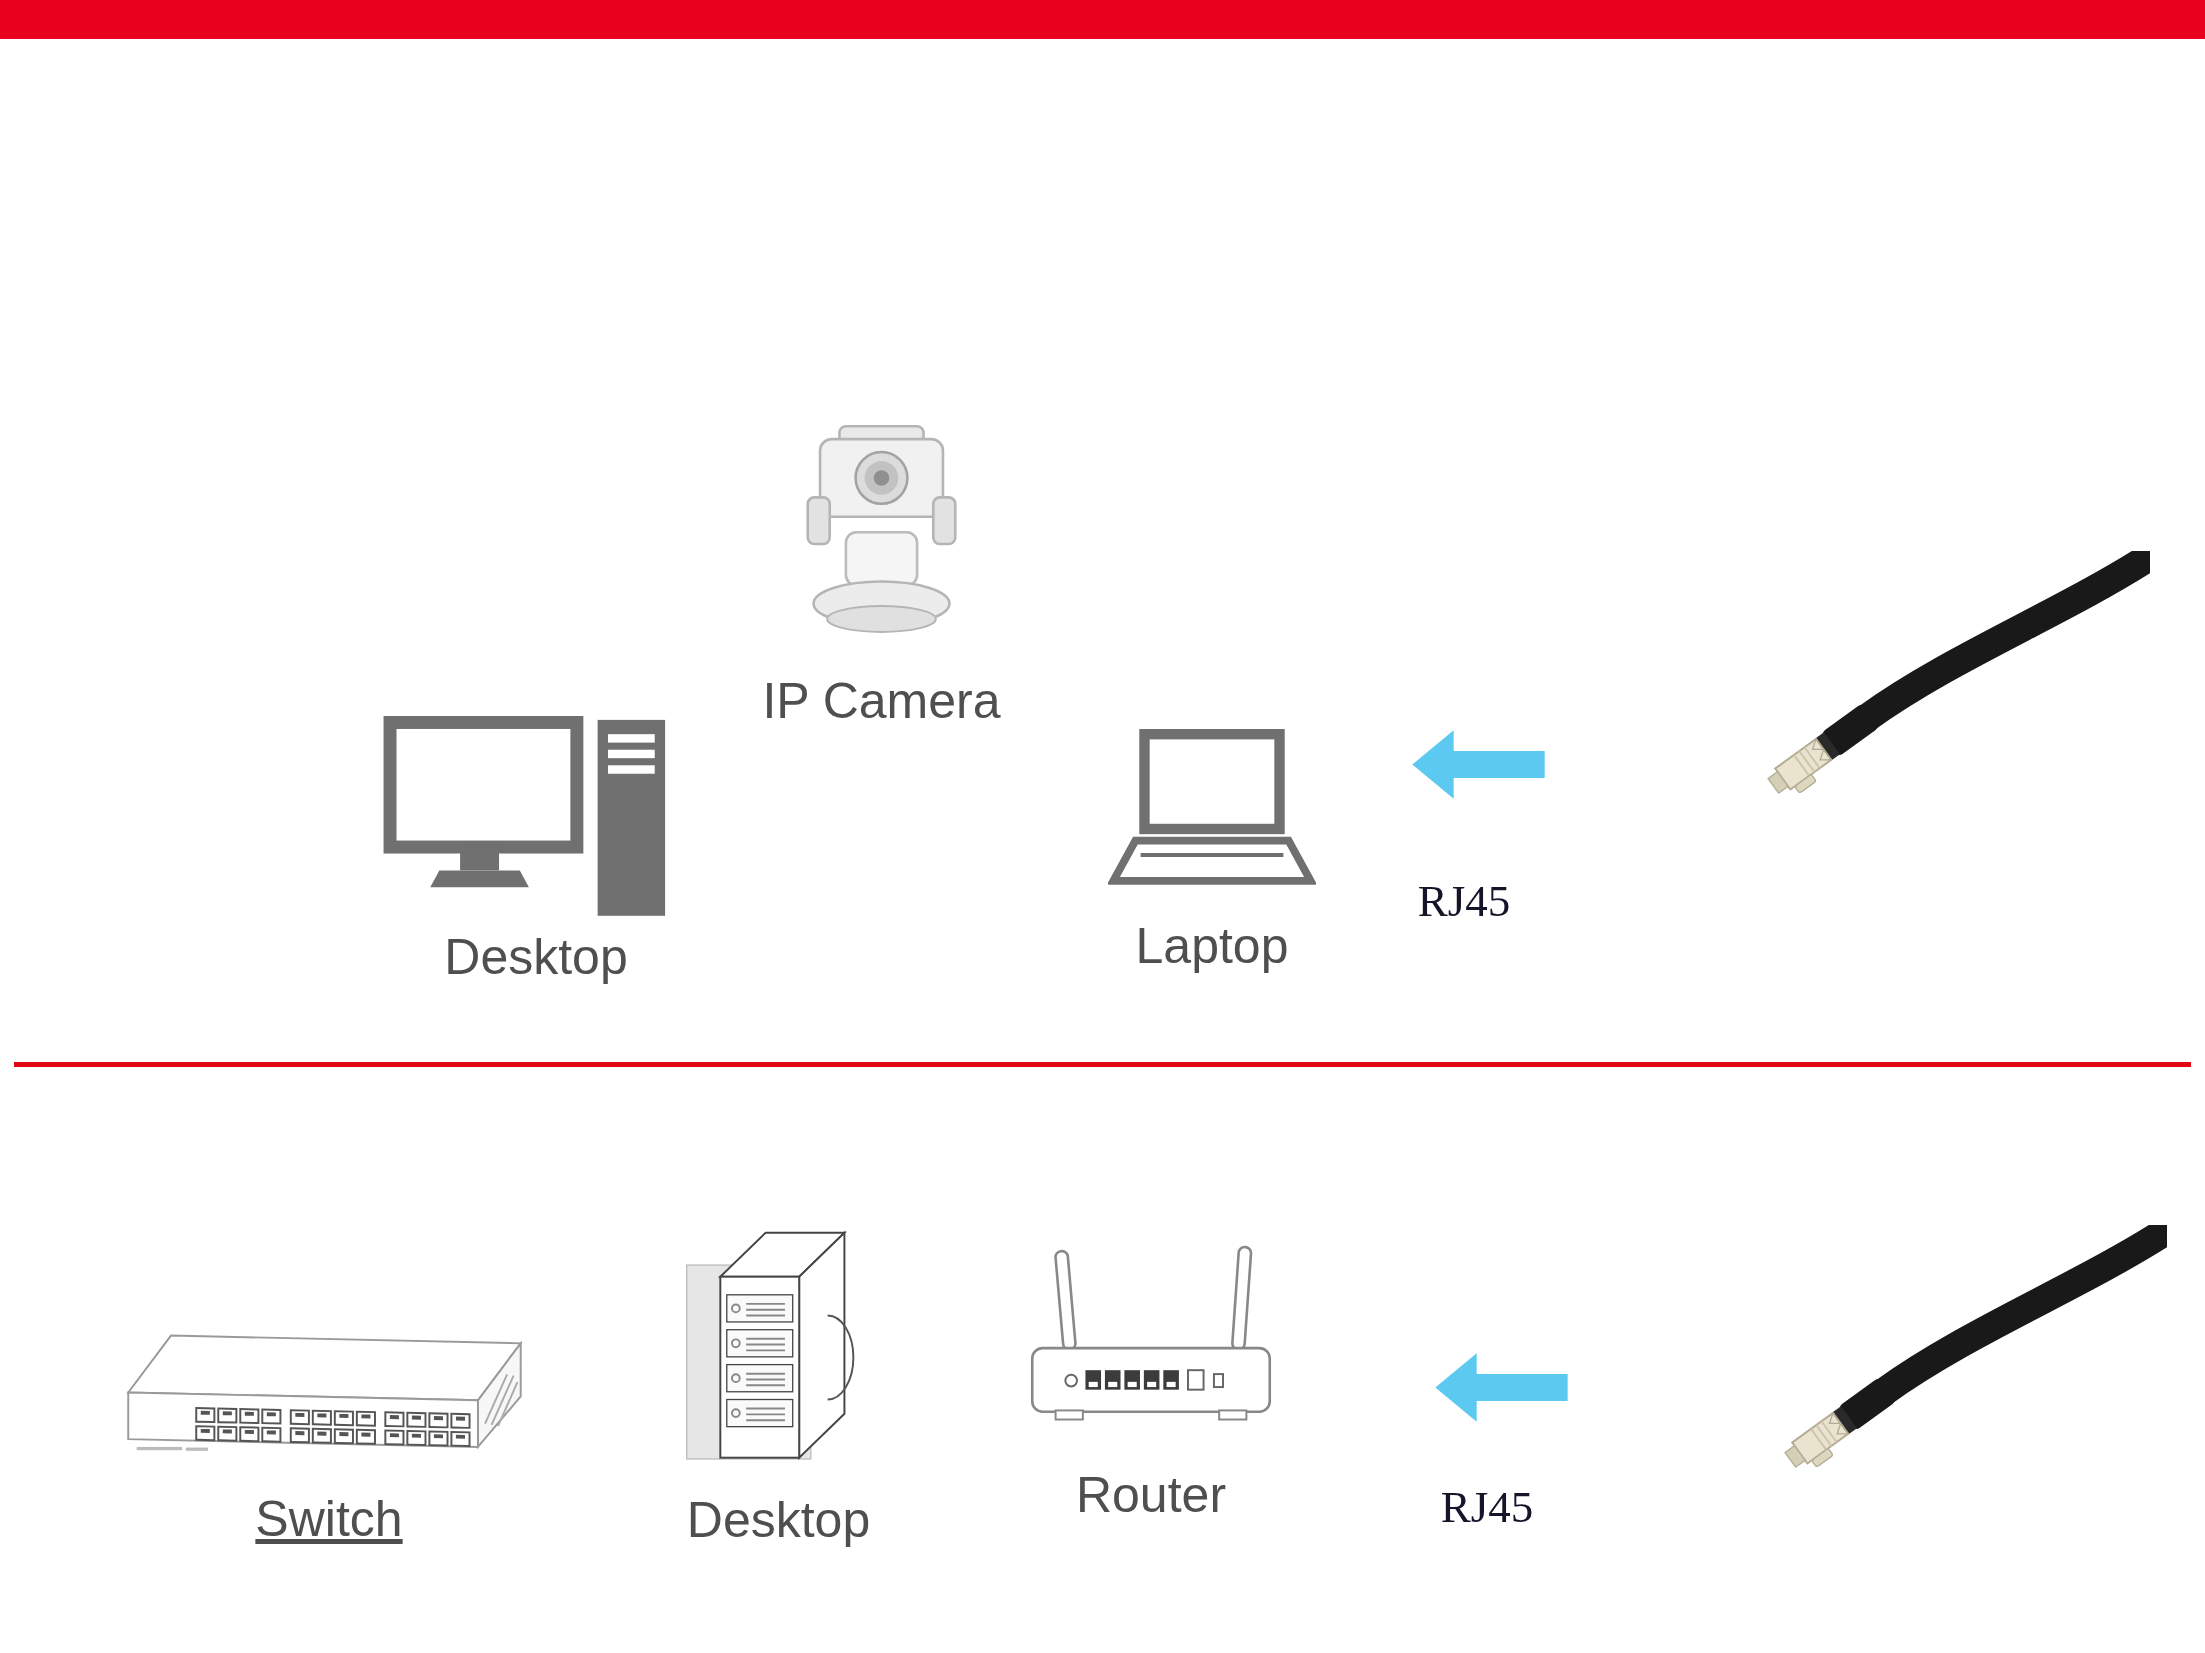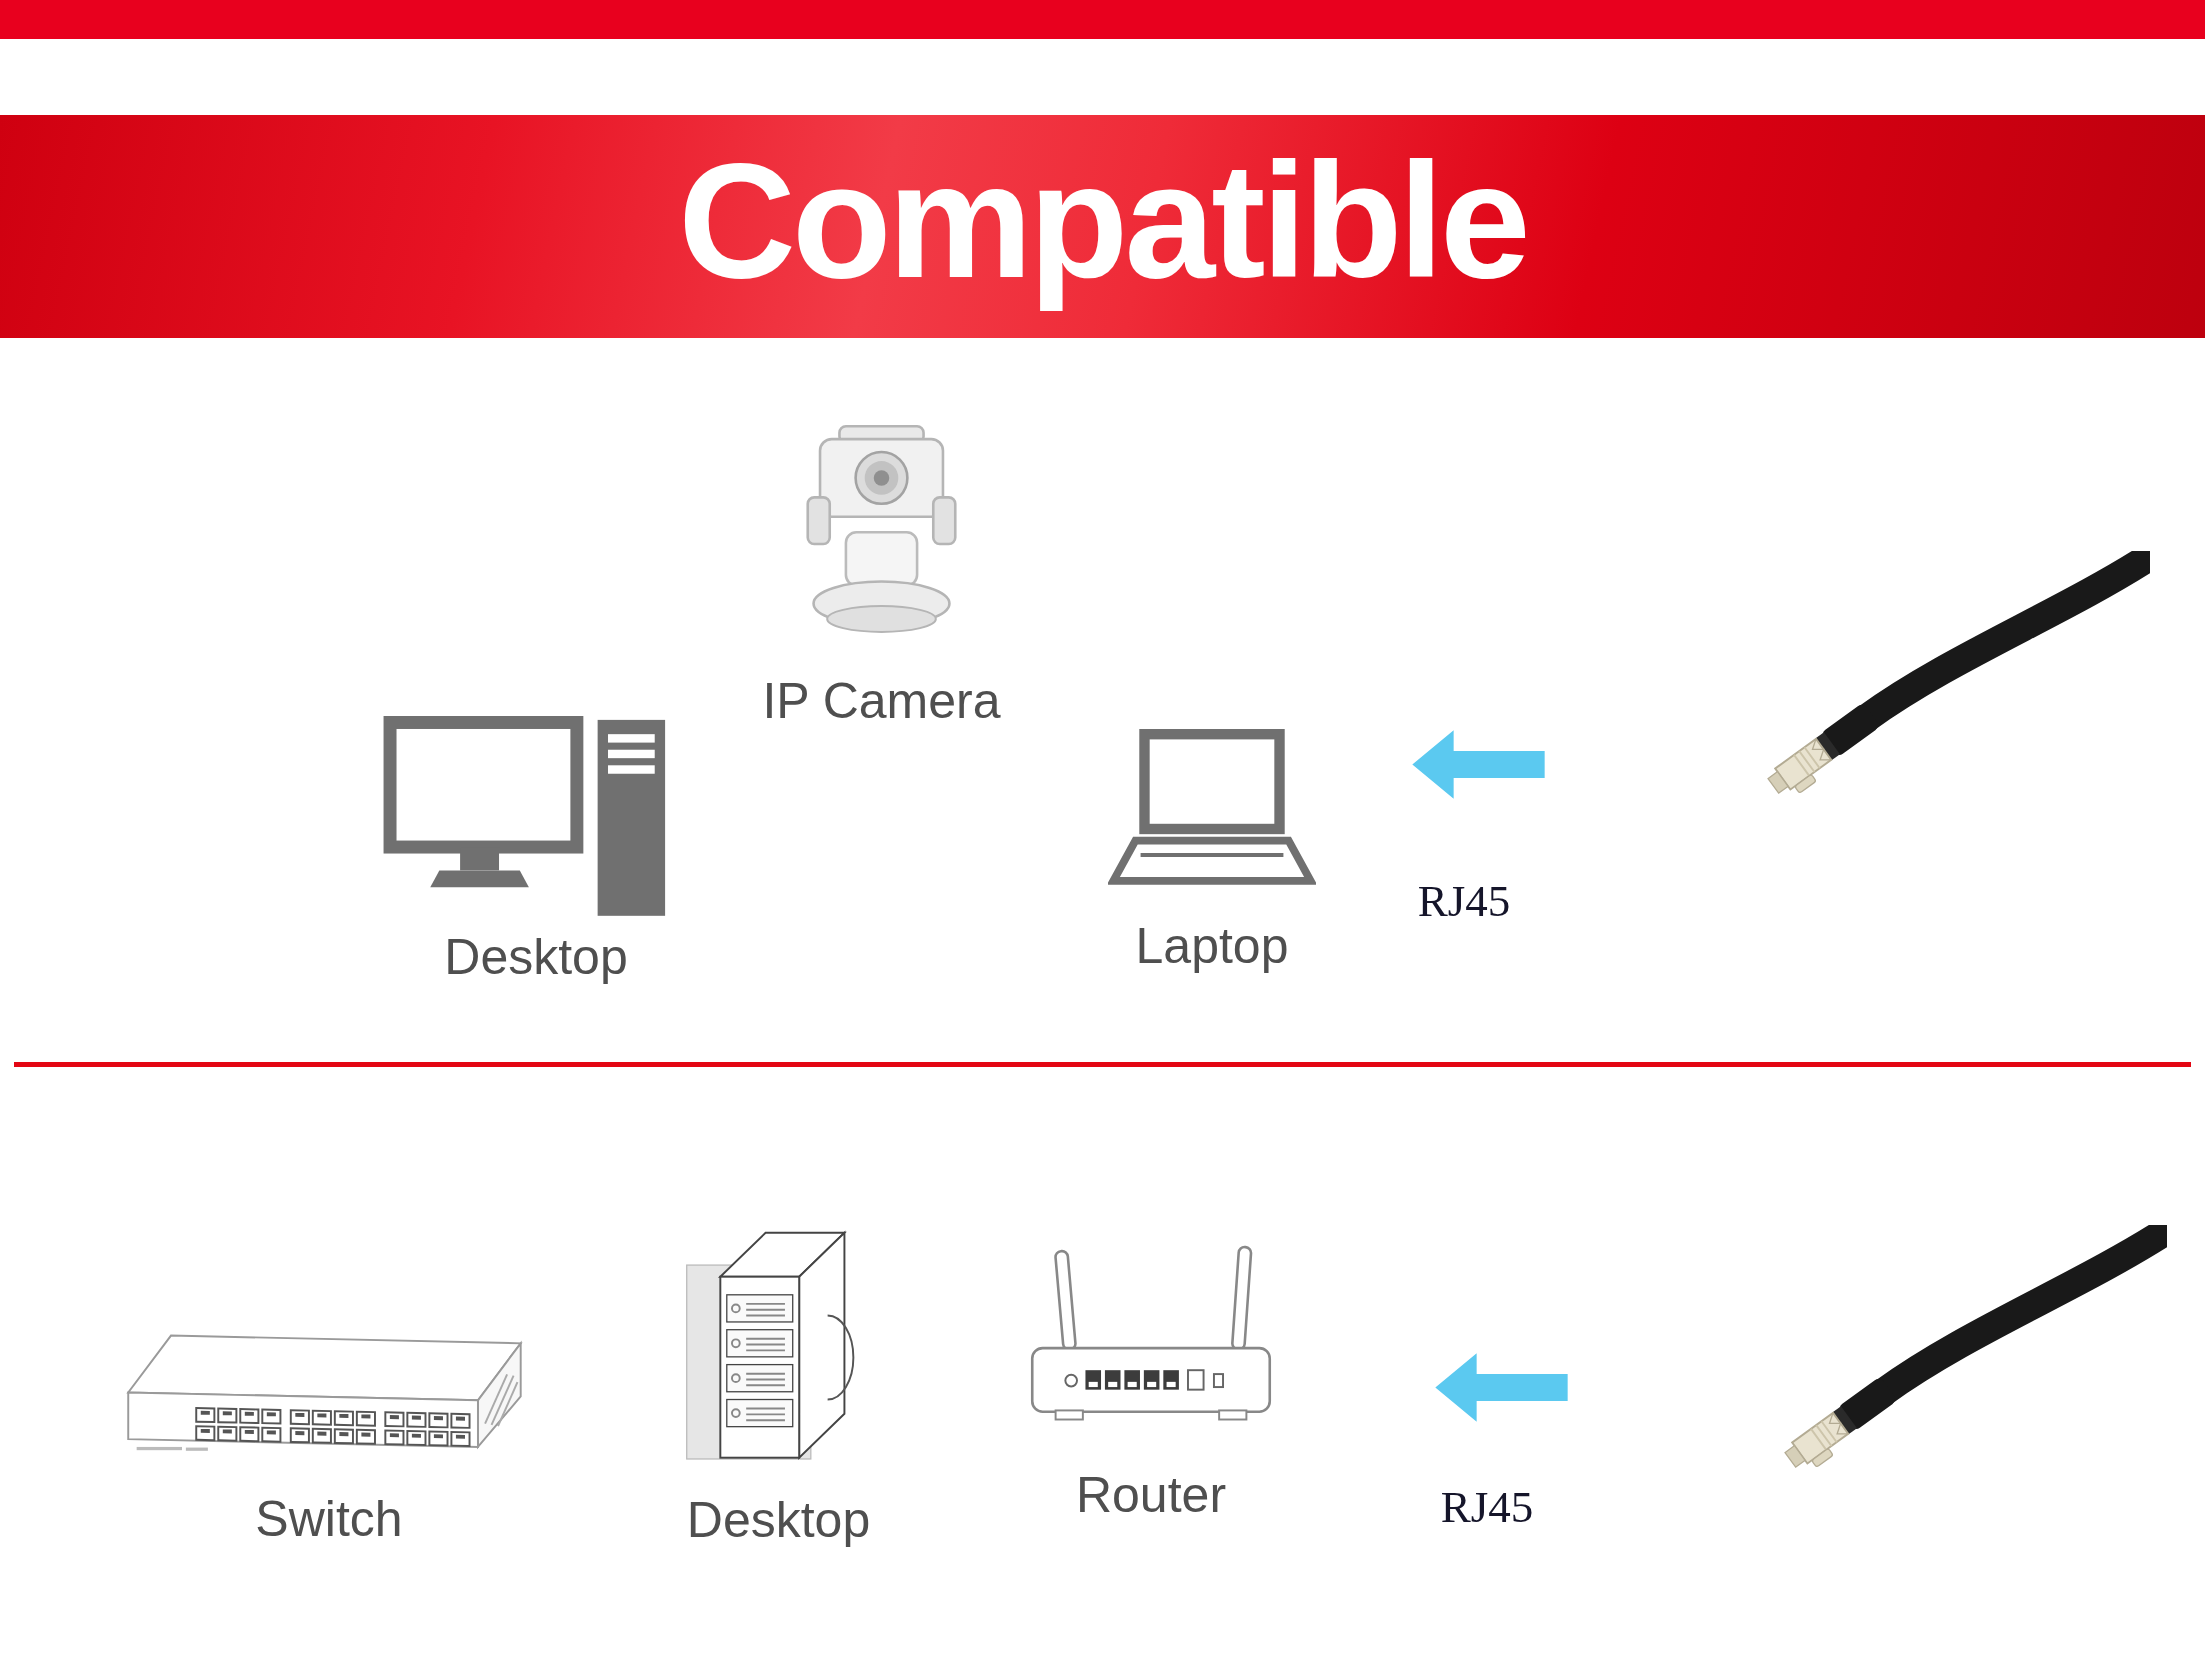--- a/index.html
+++ b/index.html
@@ -24,21 +24,21 @@
 
   .dev-tv{left:167px;top:438px;width:254px;}
   .dev-tv .label{margin-top:3.9px;}
   .dev-ipcam{left:784px;top:421px;width:195px;}
   .dev-ipcam .label{margin-top:31px;}
   .dev-desktop{left:383px;top:716px;width:306px;}
   .dev-desktop .label{margin-top:6.5px;}
   .dev-laptop{left:1108px;top:729px;width:208px;}
   .dev-laptop .label{margin-top:27px;}
   .dev-switch{left:118px;top:1320px;width:422px;}
-  .dev-switch .label{margin-top:34px;}
+  .dev-switch .label{margin-top:34px;text-decoration:underline;}
   .dev-server{left:681px;top:1225px;width:195px;}
   .dev-server .label{margin-top:1.3px;}
   .dev-router{left:1024px;top:1243px;width:254px;}
   .dev-router .label{margin-top:40px;}
 
   .arrow{position:absolute;width:133px;height:71px;}
   .arrow-top{left:1412px;top:729px;}
   .arrow-bottom{left:1435px;top:1352px;}
 
   .rj45{
@@ -57,23 +57,20 @@
   }
   svg{display:block;}
 </style>
 </head>
 <body>
 
 <div class="page">
 
   <div class="topbar"></div>
 
-  <div class="banner">
-    <div class="banner-title">Compatible</div>
-  </div>
 
 
   <div class="device dev-ipcam">
     <svg width="195" height="220" viewBox="0 0 300 340">
       <rect x="85" y="8" width="130" height="26" rx="10" fill="#e9e9e9" stroke="#b5b5b5" stroke-width="4"></rect>
       <rect x="55" y="28" width="190" height="120" rx="18" fill="#f1f1f1" stroke="#b5b5b5" stroke-width="4"></rect>
       <circle cx="150" cy="88" r="40" fill="#dcdcdc" stroke="#a3a3a3" stroke-width="4"></circle>
       <circle cx="150" cy="88" r="26" fill="#c2c2c2"></circle>
       <circle cx="150" cy="88" r="12" fill="#8f8f8f"></circle>
       <rect x="36" y="118" width="34" height="72" rx="10" fill="#e2e2e2" stroke="#b5b5b5" stroke-width="4"></rect>

